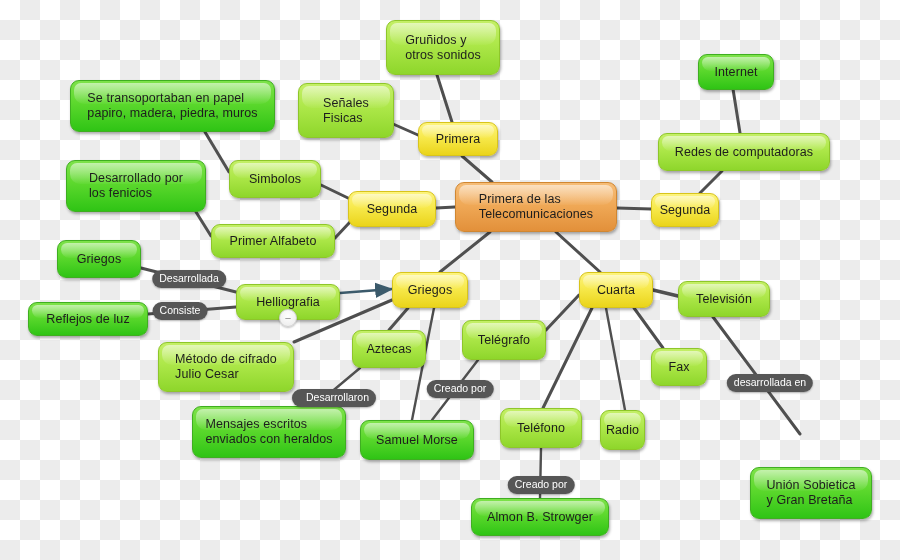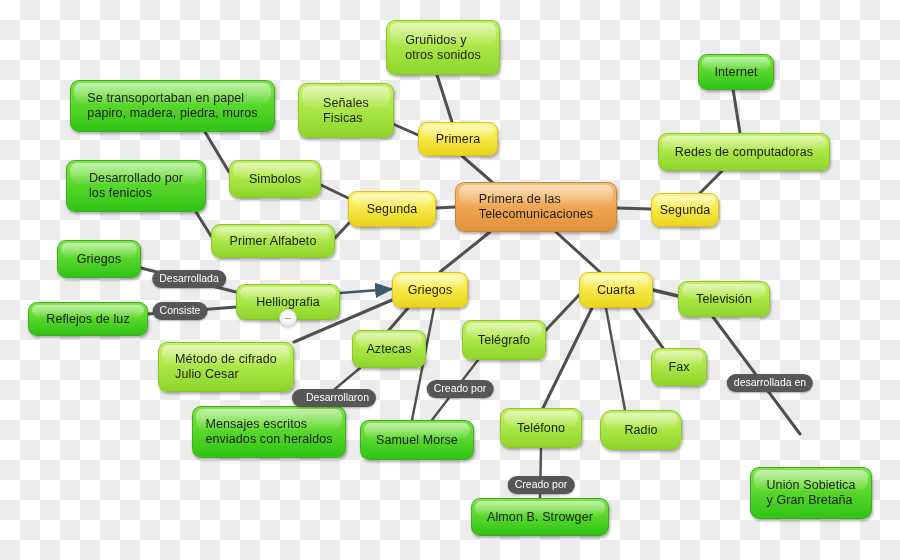--- a/index.html
+++ b/index.html
@@ -157,21 +157,21 @@
       <div class="node g-lime" style="left: 236px; top: 284px; width: 104px; height: 36px;"><span>Helliografia</span></div>
       <div class="node g-lime" style="left: 158px; top: 342px; width: 136px; height: 50px;"><span>Método de cifrado
 Julio Cesar</span></div>
       <div class="node g-lime" style="left: 352px; top: 330px; width: 74px; height: 38px;"><span>Aztecas</span></div>
       <div class="node g-green" style="left: 192px; top: 406px; width: 154px; height: 52px;"><span>Mensajes escritos
 enviados con heraldos</span></div>
       <div class="node g-green" style="left: 360px; top: 420px; width: 114px; height: 40px;"><span>Samuel Morse</span></div>
       <div class="node g-lime" style="left: 462px; top: 320px; width: 84px; height: 40px;"><span>Telégrafo</span></div>
       <div class="node g-lime" style="left: 500px; top: 408px; width: 82px; height: 40px;"><span>Teléfono</span></div>
       <div class="node g-green" style="left: 471px; top: 498px; width: 138px; height: 38px;"><span>Almon B. Strowger</span></div>
-      <div class="node g-lime" style="left: 600px; top: 410px; width: 82px; height: 40px; border-radius: 12px;"><span>Radio</span></div>
+      <div class="node g-lime" style="left: 600px; top: 410px; width: 45px; height: 40px;"><span>Radio</span></div>
       <div class="node g-lime" style="left: 651px; top: 348px; width: 56px; height: 38px;"><span>Fax</span></div>
       <div class="node g-lime" style="left: 678px; top: 281px; width: 92px; height: 36px;"><span>Televisión</span></div>
       <div class="node g-green" style="left: 750px; top: 434px; width: 122px; height: 52px; margin-top: 33px;"><span>Unión Sobietica
 y Gran Bretaña</span></div>
       <div class="node g-lime" style="left: 658px; top: 133px; width: 172px; height: 38px;"><span>Redes de computadoras</span></div>
       <div class="node g-green" style="left: 698px; top: 54px; width: 76px; height: 36px;"><span>Internet</span></div>
     </div>
   <div id="label-layer">
       <div class="edge-label" style="left: 189px; top: 279px;">Desarrollada</div>
       <div class="edge-label" style="left: 180px; top: 311px;">Consiste</div>

